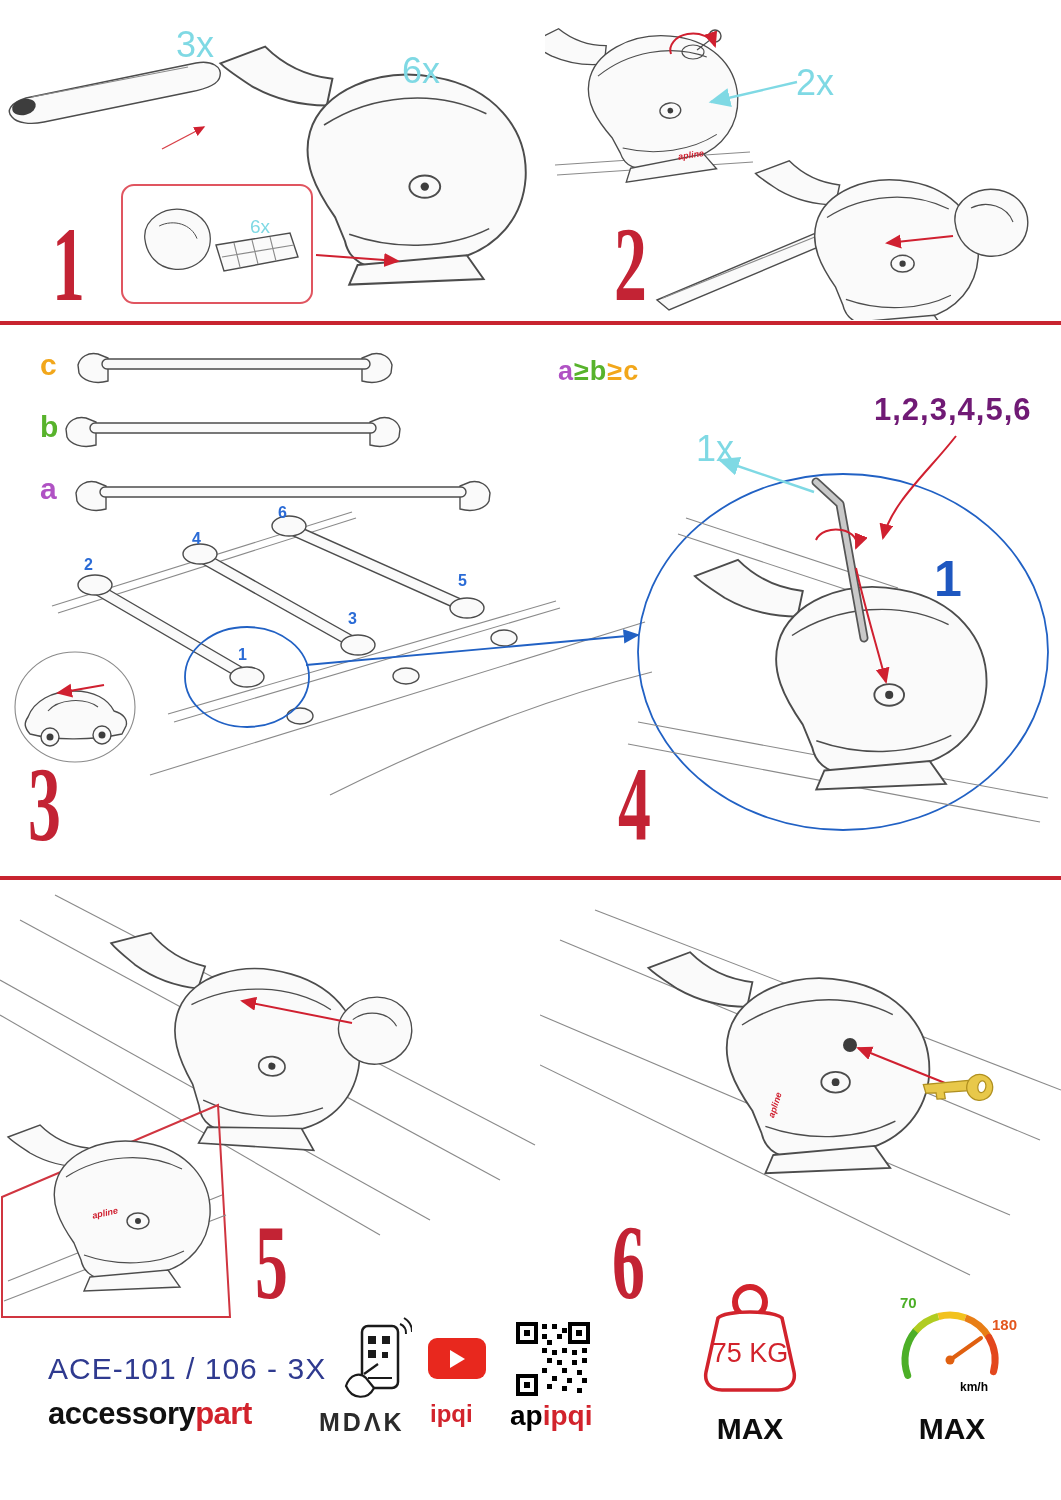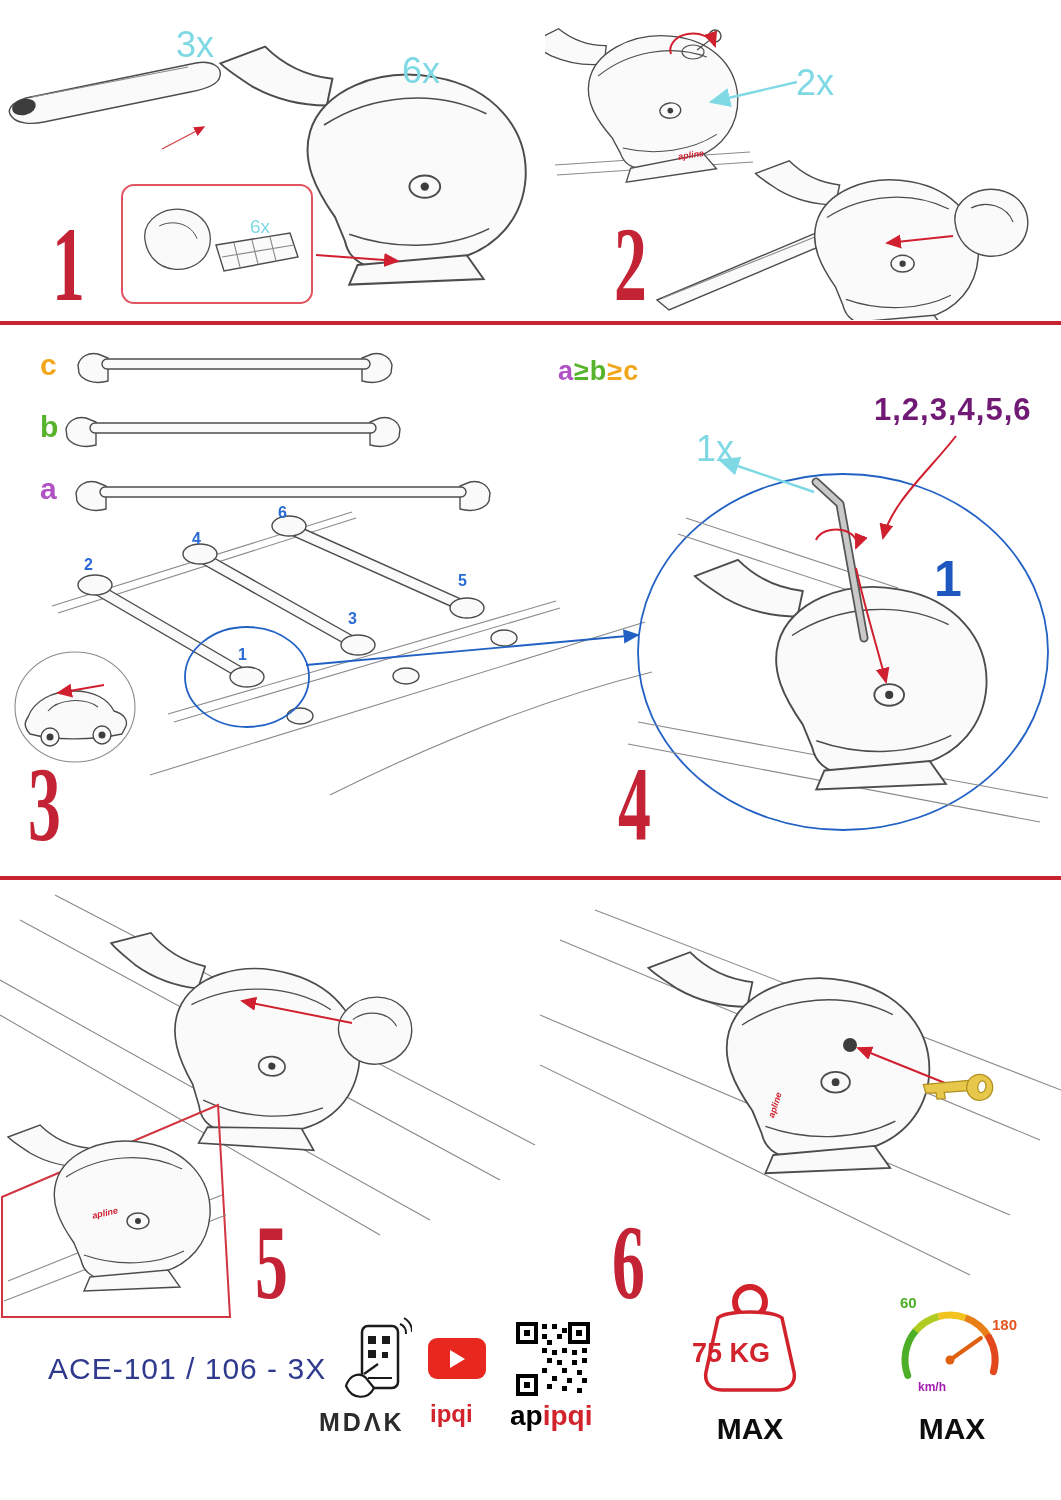--- a/index.html
+++ b/index.html
@@ -28,25 +28,25 @@
   svg .cyanl{fill:none;stroke:#7fd9e4;stroke-width:2.4}
   svg .redbox{fill:none;stroke:#e05560;stroke-width:2}
   .ft-code{position:absolute;left:48px;top:1352px;font-weight:400;font-size:30px;color:#2f3a8f;letter-spacing:1px}
   .ft-brand{position:absolute;left:48px;top:1396px;font-weight:700;font-size:31px;letter-spacing:-.5px}
   .ft-brand .blk{color:#111}.red-t{color:#d2232c}
   .ft-mdak{position:absolute;left:319px;top:1408px;font-weight:700;font-size:25px;letter-spacing:3px;color:#2b2b2b}
   .ft-ipqi{position:absolute;left:430px;top:1400px;font-weight:700;font-size:24px;color:#d2232c}
   .ft-apline{position:absolute;left:510px;top:1400px;font-weight:700;font-size:28px}
   .yt{position:absolute;left:428px;top:1338px;width:58px;height:41px;background:#e8281e;border-radius:9px;display:flex;align-items:center;justify-content:center}
   .yt .tri{width:0;height:0;border-top:9px solid transparent;border-bottom:9px solid transparent;border-left:15px solid #fff}
-  .wkg{position:absolute;left:692px;top:1338px;width:116px;font-weight:700;font-size:27px;color:#d2232c}
+  .wkg{position:absolute;left:692px;top:1338px;width:116px;text-align:center;font-weight:400;font-size:27px;color:#d2232c}
   .maxlab{position:absolute;font-weight:700;font-size:30px;color:#0d0d0d;text-align:center}
   .spd-low{position:absolute;left:900px;top:1294px;font-weight:700;font-size:15px;color:#4caf27}
   .spd-high{position:absolute;left:992px;top:1316px;font-weight:700;font-size:15px;color:#e3561d}
-  .spd-unit{position:absolute;left:918px;top:1380px;width:70px;text-align:left;font-size:12px;color:#a21caf;font-weight:700}
+  .spd-unit{position:absolute;left:918px;top:1380px;width:70px;text-align:right;font-size:12px;color:#000000;font-weight:700}
 </style>
 </head>
 <body>
 
 <div class="page">
 
   <svg width="0" height="0" style="position:absolute" aria-hidden="true">
     <defs>
       <marker id="mr" markerWidth="9" markerHeight="8" refX="7" refY="3.5" orient="auto">
           <path d="M0,0 L8,3.5 L0,7 Z" fill="#d02030"></path>
@@ -272,20 +272,21 @@
   <span class="posnum" style="left:278px;top:504px">6</span>
 
   <span class="seq" style="left:874px;top:392px">1,2,3,4,5,6</span>
   <span class="big-blue" style="left:934px;top:550px">1</span>
 
   <span class="stamp" style="left:678px;top:150px;transform:rotate(-8deg)">apline</span>
   <span class="stamp" style="left:92px;top:1208px;transform:rotate(-12deg)">apline</span>
   <span class="stamp" style="left:762px;top:1100px;transform:rotate(-72deg)">apline</span>
 
   <span class="ft-code">ACE-101 / 106 - 3X</span>
+  <span class="ft-brand"><span class="blk">accessory</span><span class="red-t">part</span></span>
 
   <svg class="abs" style="left:336px;top:1316px" width="76" height="86" viewBox="0 0 76 86">
     <rect x="26" y="10" width="36" height="62" rx="6" fill="#fff" stroke="#1a1a1a" stroke-width="2.5"></rect>
     <rect x="32" y="20" width="8" height="8" fill="#1a1a1a"></rect>
     <rect x="46" y="20" width="8" height="8" fill="#1a1a1a"></rect>
     <rect x="32" y="34" width="8" height="8" fill="#1a1a1a"></rect>
     <rect x="46" y="36" width="6" height="6" fill="#1a1a1a"></rect>
     <line x1="32" y1="62" x2="56" y2="62" stroke="#1a1a1a" stroke-width="2"></line>
     <path d="M64,8 a10,10 0 0 1 6,10" fill="none" stroke="#1a1a1a" stroke-width="2"></path>
     <path d="M68,2 a16,16 0 0 1 8,14" fill="none" stroke="#1a1a1a" stroke-width="2"></path>
@@ -347,18 +348,18 @@
 
   <svg class="abs" style="left:888px;top:1288px" width="128" height="112" viewBox="0 0 128 112">
     <path d="M19.7,87.4 A45,45 0 0 1 27.5,43.1" fill="none" stroke="#4caf27" stroke-width="7" stroke-linecap="round"></path>
     <path d="M27.5,43.1 A45,45 0 0 1 50.4,28.5" fill="none" stroke="#b0cc21" stroke-width="7"></path>
     <path d="M50.4,28.5 A45,45 0 0 1 77.4,29.7" fill="none" stroke="#f2c21e" stroke-width="7"></path>
     <path d="M77.4,29.7 A45,45 0 0 1 101,49.5" fill="none" stroke="#e87e16" stroke-width="7"></path>
     <path d="M101,49.5 A45,45 0 0 1 105.5,83.7" fill="none" stroke="#e3471d" stroke-width="7" stroke-linecap="round"></path>
     <line x1="62" y1="72" x2="93" y2="50" stroke="#e06010" stroke-width="4" stroke-linecap="round"></line>
     <circle cx="62" cy="72" r="4.5" fill="#e06010"></circle>
   </svg>
-  <span class="spd-low">60</span>
+  <span class="spd-low">70</span>
   <span class="spd-high">180</span>
   <span class="spd-unit">km/h</span>
   <span class="maxlab" style="left:902px;top:1412px;width:100px">MAX</span>
 
 </div>
 
 </body></html>

